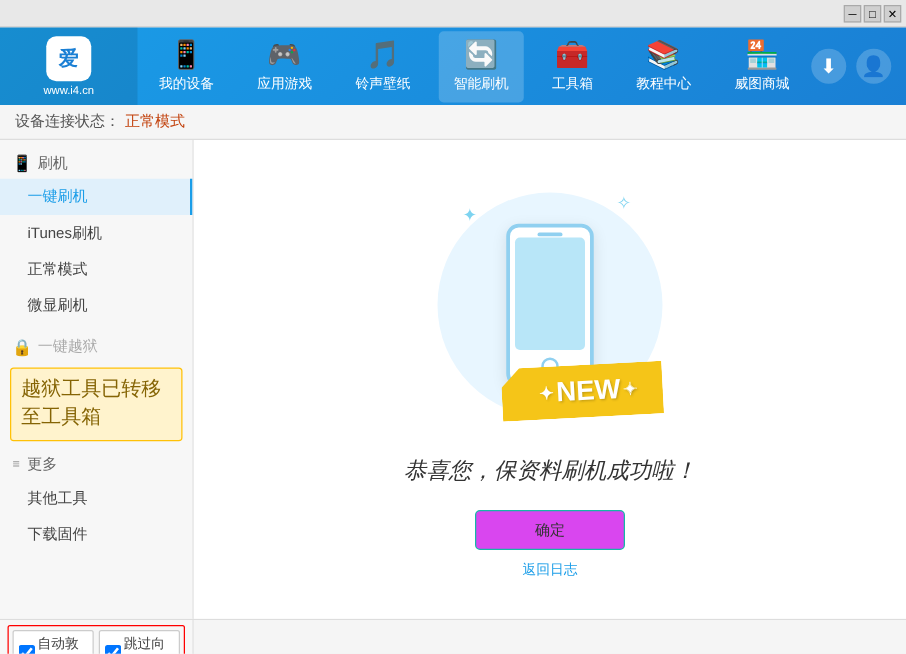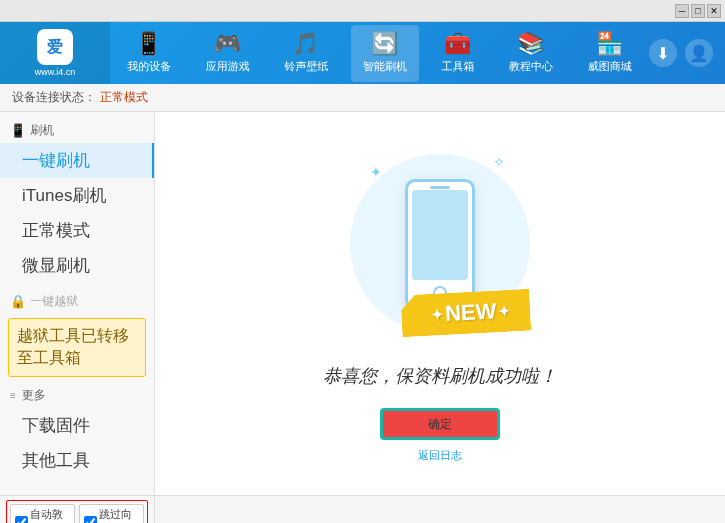--- a/index.html
+++ b/index.html
@@ -107,21 +107,21 @@
       display: flex; align-items: center; gap: 4px;
       padding: 6px 10px 4px 10px;
       color: #666; font-size: 12px;
       margin-top: 4px;
     }
     .sidebar-section-icon { color: #1a9de8; font-size: 13px; }
     .sidebar-item {
       padding: 6px 10px 6px 22px;
       color: #444;
       cursor: pointer;
-      font-size: 17px;
+      font-size: 12px;
     }
     .sidebar-item.active {
       background: #e0f0fb;
       color: #1a9de8;
       border-right: 2px solid #1a9de8;
     }
 
     .sidebar-notice {
       margin: 4px 8px;
       padding: 6px 8px;
@@ -229,22 +229,22 @@
       font-size: 18px;
       color: #333;
       margin-bottom: 20px;
       font-weight: 500;
       font-style: italic;
     }
 
     
     .btn-confirm {
       width: 120px; height: 32px;
-      background: #ef4444;
-      border: 3px solid #14b8a6;
+      background: #d946ef;
+      border: 1px solid #14b8a6;
       border-radius: 4px;
       color: #333;
       font-size: 12px;
       cursor: pointer;
       display: flex; align-items: center; justify-content: center;
       margin-bottom: 8px;
     }
     .link-btn {
       color: #1a9de8;
       font-size: 11px;
@@ -370,22 +370,22 @@
     <div class="sidebar-section-title">
       <span class="sidebar-section-icon" style="color:#aaa;">🔒</span>
       <span style="color:#aaa;">一键越狱</span>
     </div>
     <div class="sidebar-notice">越狱工具已转移至工具箱</div>
 
     <div class="sidebar-section-title">
       <span style="font-size:10px; color:#999; margin-right:2px;">≡</span>
       <span>更多</span>
     </div>
+    <div class="sidebar-item">其他工具</div>
     <div class="sidebar-item">下载固件</div>
-    <div class="sidebar-item">其他工具</div>
   </div>
 
   <div class="content-area">
 
     <div class="phone-illustration">
       <div class="phone-bg-circle"></div>
 
       <span class="sparkle sparkle-1">✦</span>
       <span class="sparkle sparkle-2">✧</span>
       <span class="sparkle sparkle-3">✦</span>

